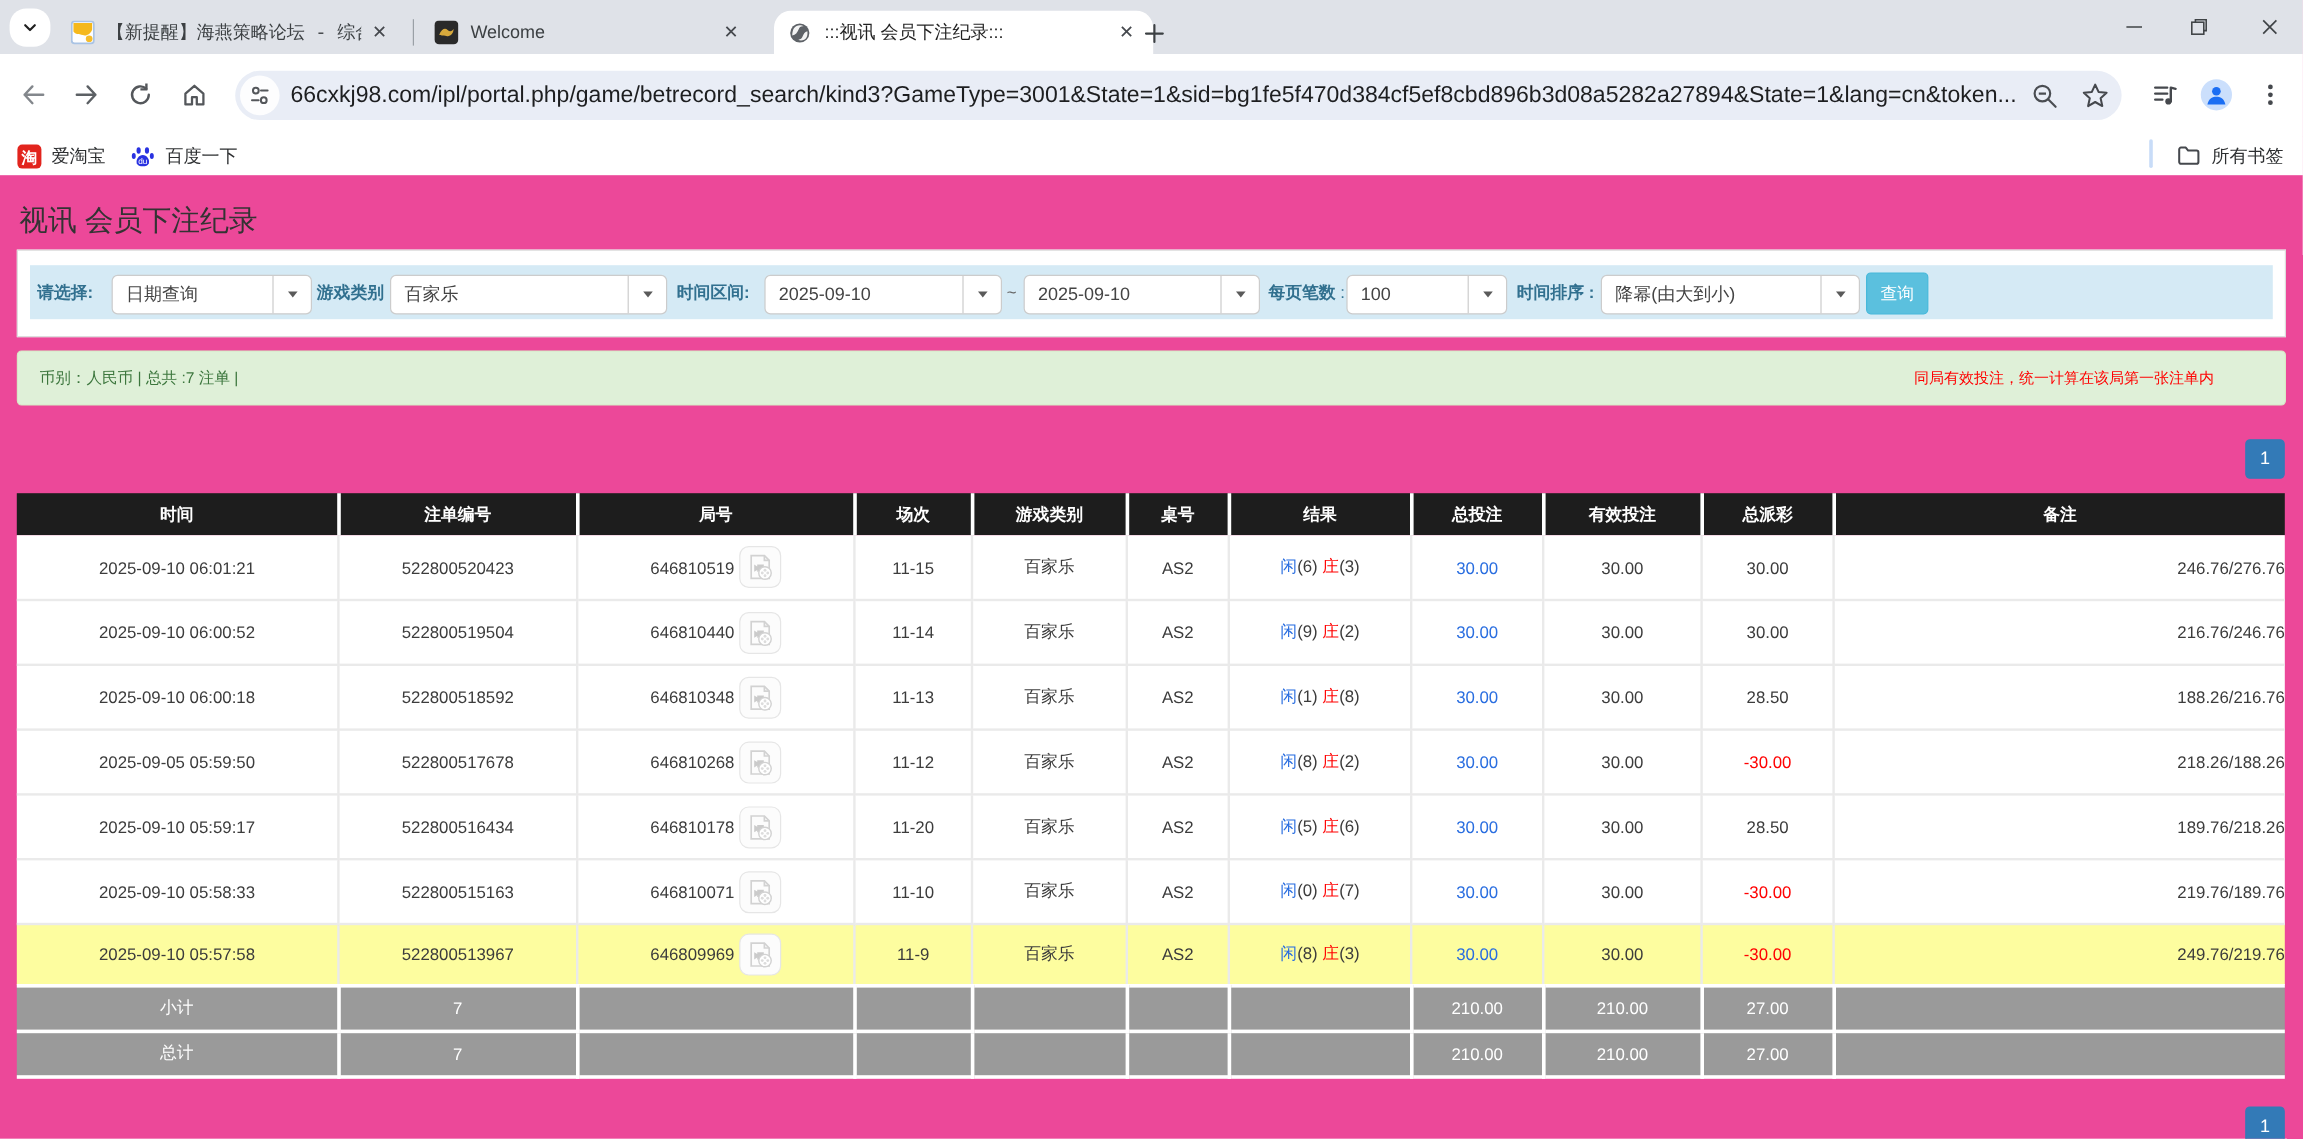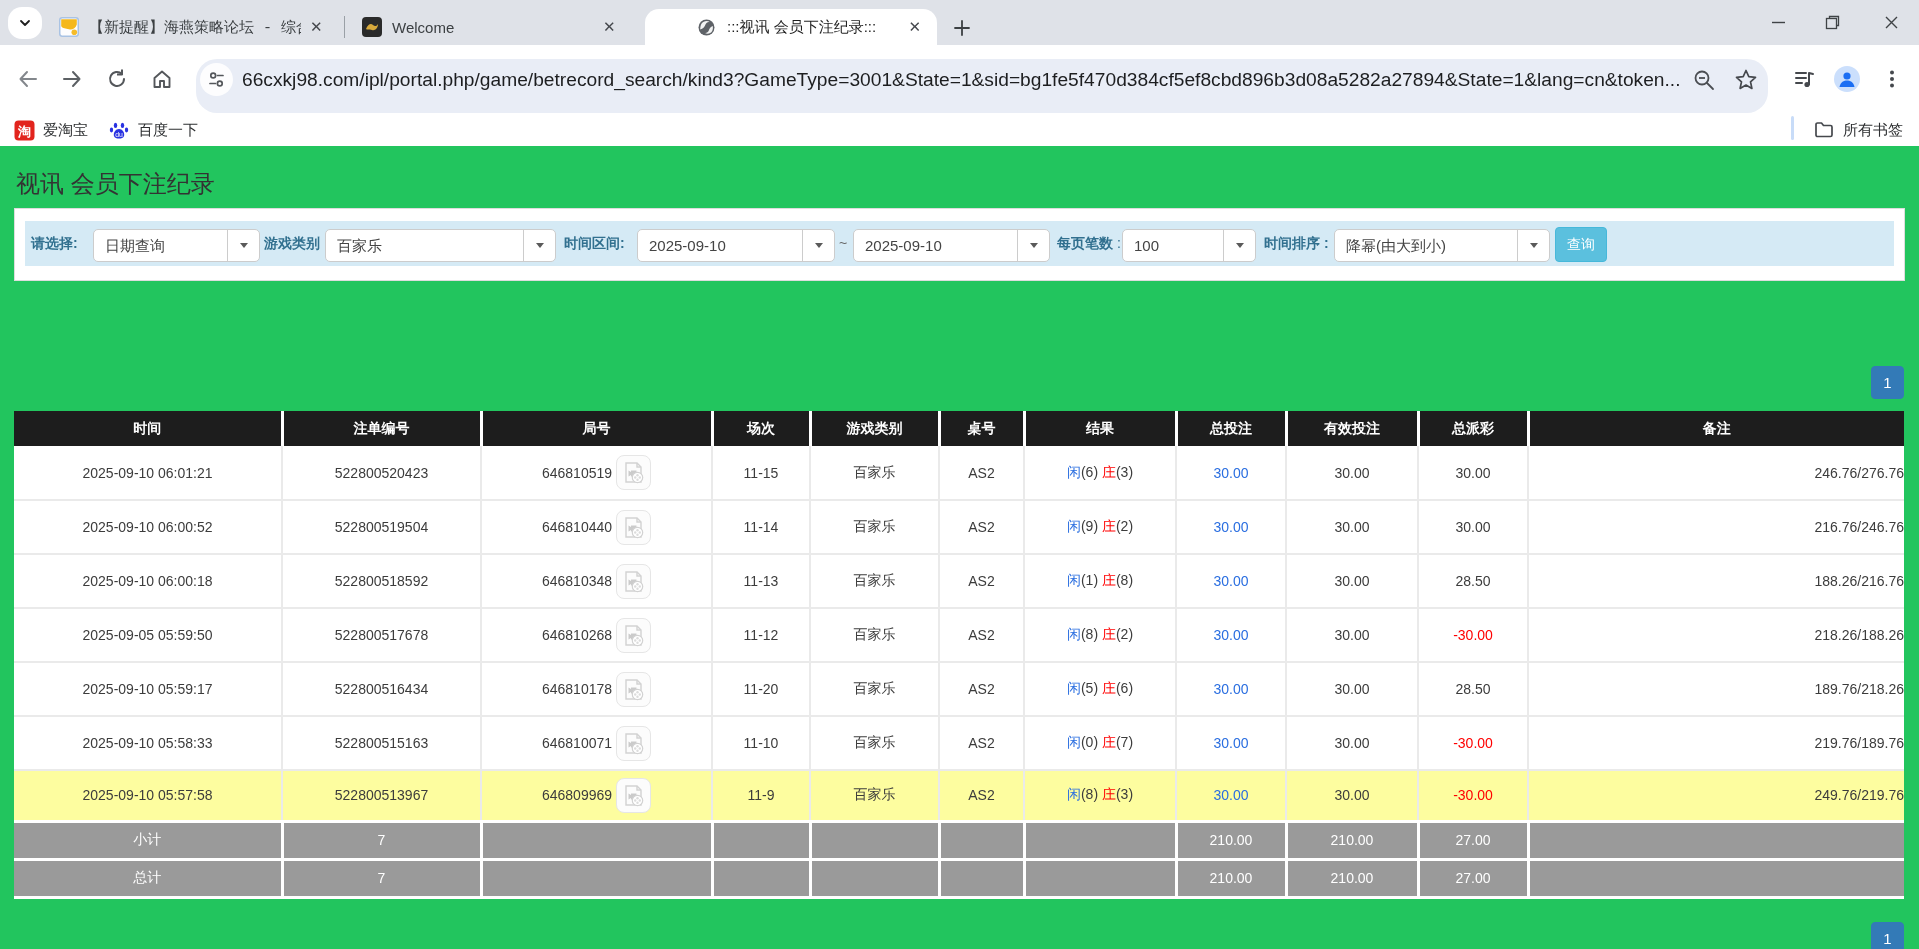--- a/index.html
+++ b/index.html
@@ -6,36 +6,36 @@
 html,body { width:1919px; height:949px; overflow:hidden; }
 body { font-family:"Liberation Sans",sans-serif; background:#fff; position:relative; }
 
 #tabstrip { position:absolute; left:0; top:0; width:1919px; height:45px; background:#dfe2e8; }
 #chevbtn { position:absolute; left:8px; top:7px; width:34px; height:32px; background:#fff; border-radius:14px; display:flex; align-items:center; justify-content:center; }
 .tab { position:absolute; top:9px; height:36px; display:flex; align-items:center; font-size:15px; color:#3c4043; }
 .tabfav { width:20px; height:20px; flex:0 0 auto; }
 .tabtitle { margin-left:10px; white-space:nowrap; overflow:hidden; }
 .tabx { color:#45484d; font-size:15px; }
 #tabsep { position:absolute; left:344px; top:16px; width:1px; height:22px; background:#9aa0a6; }
-#activetab { position:absolute; left:645px; top:9px; width:292px; height:36px; background:#fff; border-radius:14px 14px 0 0;padding-left:40px; }
+#activetab { position:absolute; left:645px; top:9px; width:316px; height:36px; background:#fff; border-radius:14px 14px 0 0; }
 #activetab .inner { display:flex; align-items:center; height:100%; padding-left:13px; font-size:15px; color:#1f1f1f; }
 #newtab { position:absolute; left:948px; top:14px; width:28px; height:28px; display:flex; align-items:center; justify-content:center; }
 .winctl { position:absolute; top:0; height:45px; width:46px; display:flex; align-items:center; justify-content:center; }
 
 #toolbar { position:absolute; left:0; top:45px; width:1919px; height:69px; background:#fff; }
 .tbicon { position:absolute; top:14px; width:40px; height:40px; display:flex; align-items:center; justify-content:center; }
-#omnibox { position:absolute; left:196px; top:14px; width:1572px; height:54px; background:#e9edf6; border-radius:21px; }
+#omnibox { position:absolute; left:196px; top:14px; width:1572px; height:41px; background:#e9edf6; border-radius:21px; }
 #siteinfo { position:absolute; left:4px; top:4px; width:33px; height:33px; background:#fdfdfe; border-radius:50%; display:flex; align-items:center; justify-content:center; }
 #urltext { position:absolute; left:46px; top:0; height:41px; line-height:41px; font-size:19.2px; color:#1d1e20; white-space:nowrap; }
 #omniright { position:absolute; right:10px; top:0; height:41px; display:flex; align-items:center; gap:18px; }
 
 #bookmarks { position:absolute; left:0; top:114px; width:1919px; height:32px; background:#fff; }
 .bmitem { position:absolute; top:3px; height:26px; display:flex; align-items:center; font-size:15px; color:#2d2f31; }
 
-#page { position:absolute; left:0; top:146px; width:1919px; height:803px; background:#22c55e; }
+#page { position:absolute; left:0; top:146px; width:1919px; height:803px; background:#ec4899; }
 #ptitle { position:absolute; left:16px; top:22px; font-size:24px; color:#333; font-weight:400; }
 #fpanel { position:absolute; left:14px; top:62px; width:1891px; height:73px; background:#fff; border:1px solid #ddd; }
 #fbar { position:absolute; left:10px; top:12px; width:1869px; height:45px; background:#d5eaf5; }
 .flabel { position:absolute; top:14px; font-size:14px; font-weight:bold; color:#31708f; white-space:nowrap; }
 .combo { position:absolute; top:8px; height:33px; background:#fff; border:1px solid #ccc; border-radius:5px; display:flex; }
 .combo .val { flex:1; line-height:31px; padding-left:11px; font-size:15px; color:#444; white-space:nowrap; }
 .combo .arr { width:32px; border-left:1px solid #ccc; display:flex; align-items:center; justify-content:center; }
 .caret { width:0; height:0; border-left:4.5px solid transparent; border-right:4.5px solid transparent; border-top:5px solid #5a5a5a; }
 #qbtn { position:absolute; left:1530px; top:6px; width:52px; height:35px; background:#5bc0de; border:1px solid #46b8da; border-radius:4px; color:#fff; font-size:14px; text-align:center; line-height:33px; }
 #alert { position:absolute; left:14px; top:146px; width:1891px; height:46px; background:#dff0d8; border:1px solid #d6e9c6; border-radius:4px; }
@@ -257,20 +257,24 @@
         </div>
       <span class="flabel" style="left:1239px;">时间排序 :</span>
       <div class="combo" style="left:1309px; width:216px;">
           <span class="val">降幂(由大到小)</span>
           <span class="arr">
             <span class="caret"></span>
           </span>
         </div>
       <div id="qbtn">查询</div>
     </div>
+  </div>
+  <div id="alert">
+    <span class="lt">币别：人民币 | 总共 :7 注单 |</span>
+    <span class="rt">同局有效投注，统一计算在该局第一张注单内</span>
   </div>
   <div class="pagebtn" style="left:1871px; top:220px;">1</div>
   <table id="btable">
     <colgroup>
       <col style="width:268px">
         <col style="width:199px">
         <col style="width:231px">
         <col style="width:98px">
         <col style="width:129px">
         <col style="width:85px">

